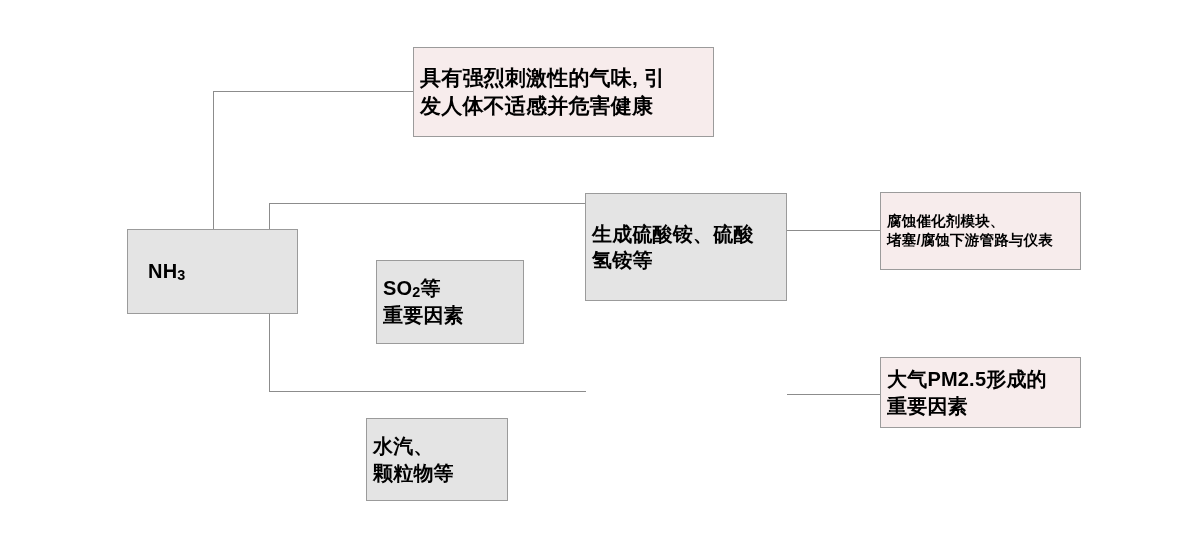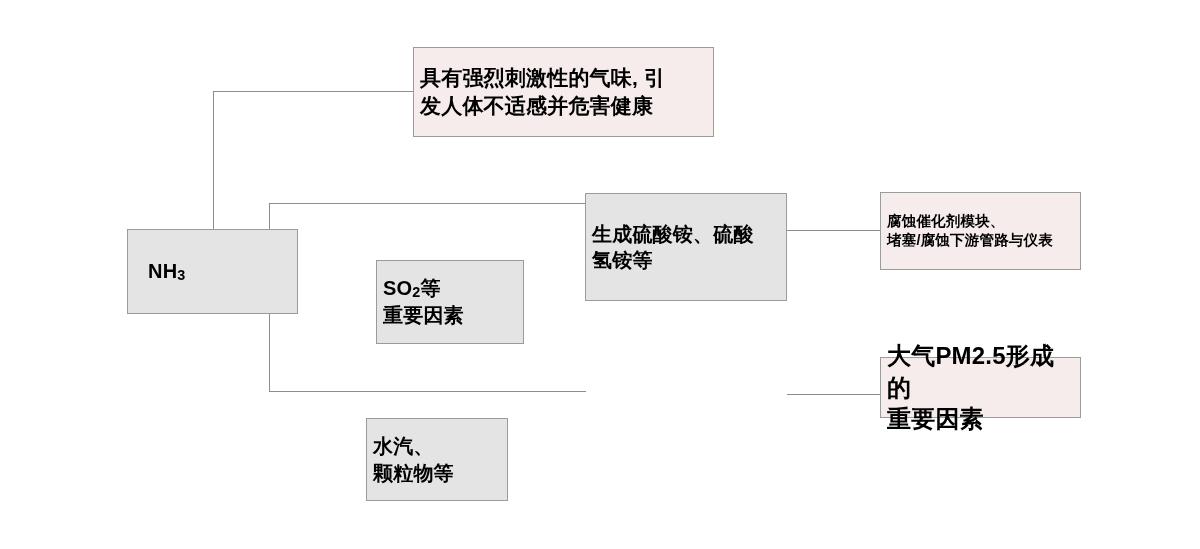--- a/index.html
+++ b/index.html
@@ -46,21 +46,21 @@
     width: 100%;
     white-space: pre-line;
   }
   
   #node-nh3        { left:127px; top:229px; width:171px; height:85px;  font-size:20px;padding-left:20px; }
   #node-odor       { left:413px; top:47px;  width:301px; height:90px;  font-size:21px; }
   #node-acidgas    { left:376px; top:230px; width:148px; height:84px;  font-size:20px;margin-top:30px; }
   #node-sulfate    { left:585px; top:193px; width:202px; height:108px;  font-size:20px; }
   #node-corrosion  { left:880px; top:192px; width:201px; height:78px;  font-size:14.5px; }
   #node-aerosol    { left:585px; top:359px; width:202px; height:71px;  font-size:20px; }
-  #node-pm25       { left:880px; top:357px; width:201px; height:61px;  font-size:24px; }
+  #node-pm25       { left:880px; top:357px; width:201px; height:71px;  font-size:20px; }
   #node-vapor      { left:366px; top:418px; width:142px; height:83px;  font-size:20px; }
 
   
   .conn {
     position: absolute;
     background: #8c8c8c;
     z-index: 1;
   }
   .conn.h { height: 1px; }
   .conn.v { width: 1px; }

